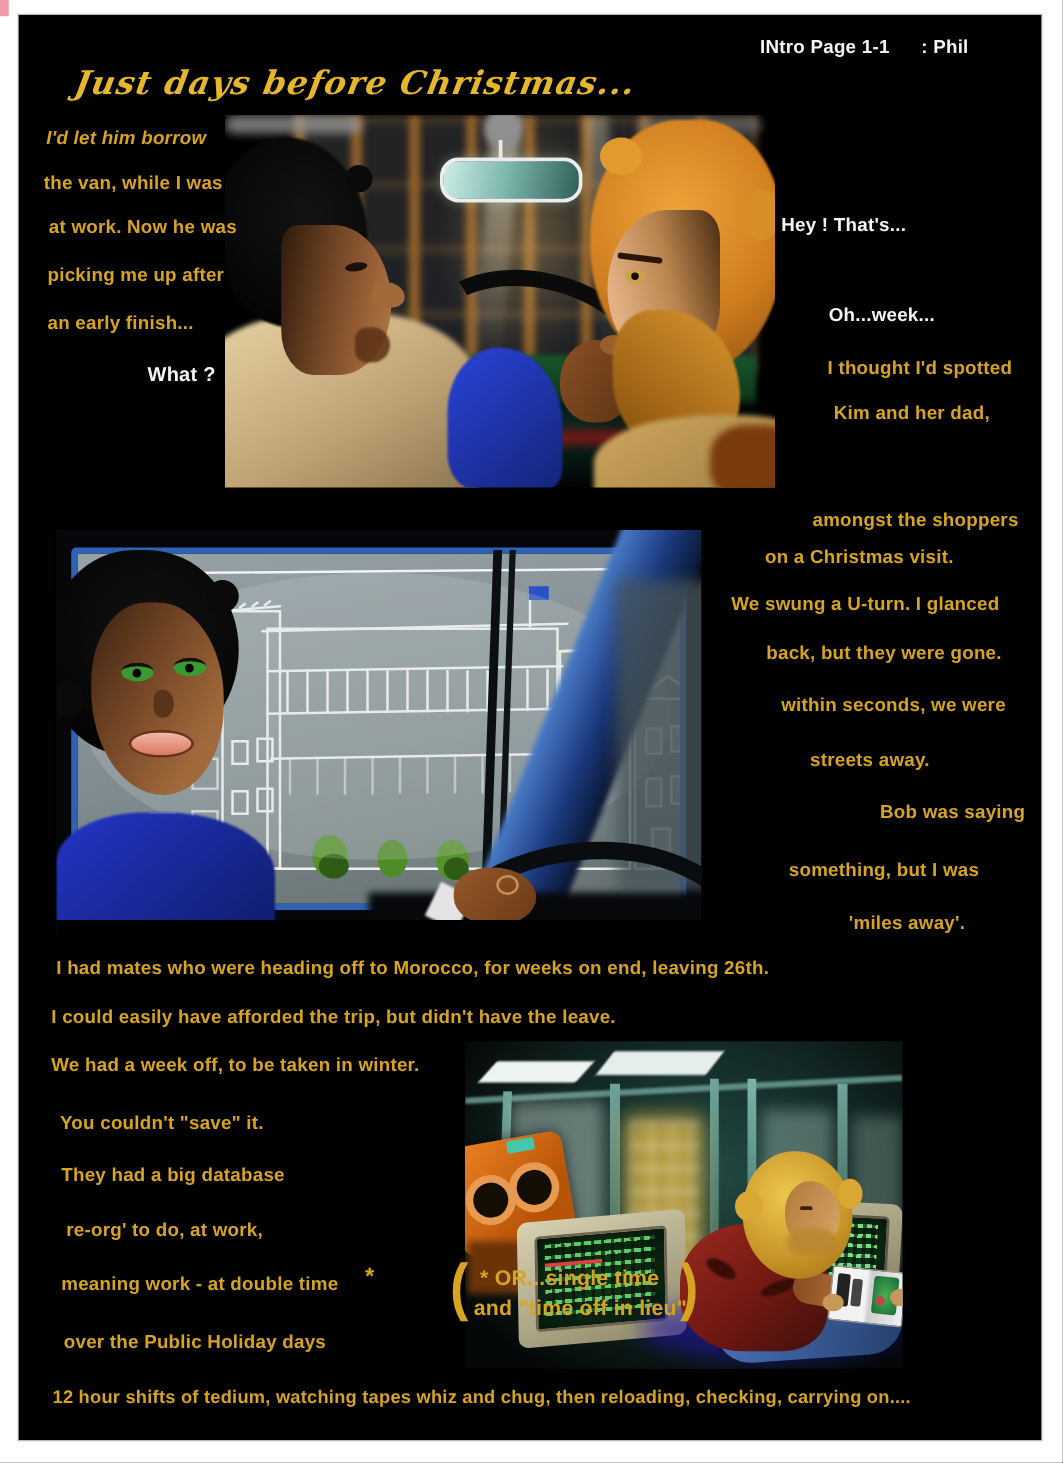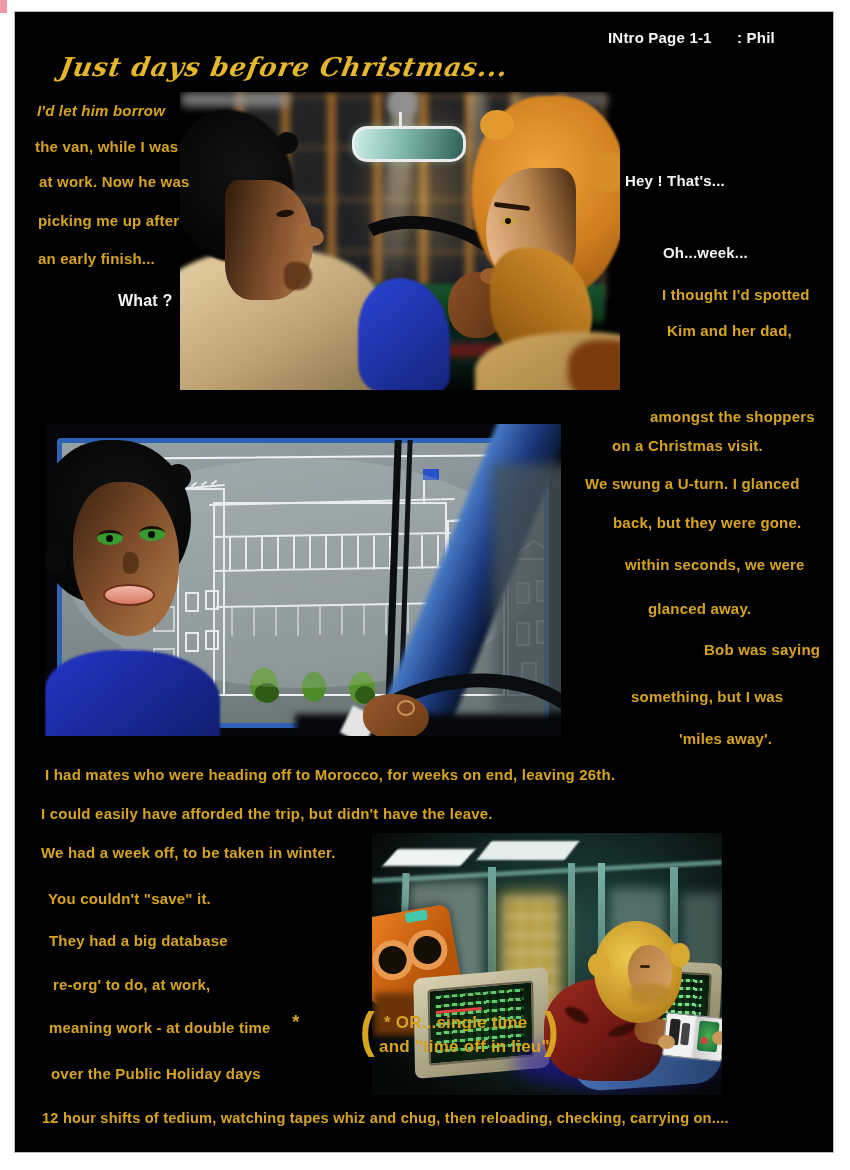--- a/index.html
+++ b/index.html
@@ -220,21 +220,21 @@
   <div class="t tw" style="left:663px;top:244px;">Oh...week...</div>
   <div class="t" style="left:662px;top:286px;">I thought I'd spotted</div>
   <div class="t" style="left:667px;top:322px;">Kim and her dad,</div>
   <div class="t" style="left:650px;top:360px;margin-top:48px;">amongst the shoppers</div>
 
   <div class="t" style="left:612px;top:437px;">on a Christmas visit.</div>
 
   <div class="t" style="left:585px;top:475px;">We swung a U-turn. I glanced</div>
   <div class="t" style="left:613px;top:514px;">back, but they were gone.</div>
   <div class="t" style="left:625px;top:556px;">within seconds, we were</div>
-  <div class="t" style="left:648px;top:600px;">glanced away.</div>
+  <div class="t" style="left:648px;top:600px;">streets away.</div>
   <div class="t" style="left:668px;top:641px;margin-left:36px;">Bob was saying</div>
   <div class="t" style="left:631px;top:688px;">something, but I was</div>
   <div class="t" style="left:679px;top:730px;">'miles away'.</div>
 
   <div class="t" style="left:45px;top:766px;">I had mates who were heading off to Morocco, for weeks on end, leaving 26th.</div>
   <div class="t" style="left:41px;top:805px;">I could easily have afforded the trip, but didn't have the leave.</div>
   <div class="t" style="left:41px;top:844px;">We had a week off, to be taken in winter.</div>
   <div class="t" style="left:48px;top:890px;">You couldn't "save" it.</div>
   <div class="t" style="left:49px;top:932px;">They had a big database</div>
   <div class="t" style="left:53px;top:976px;">re-org' to do, at work,</div>

